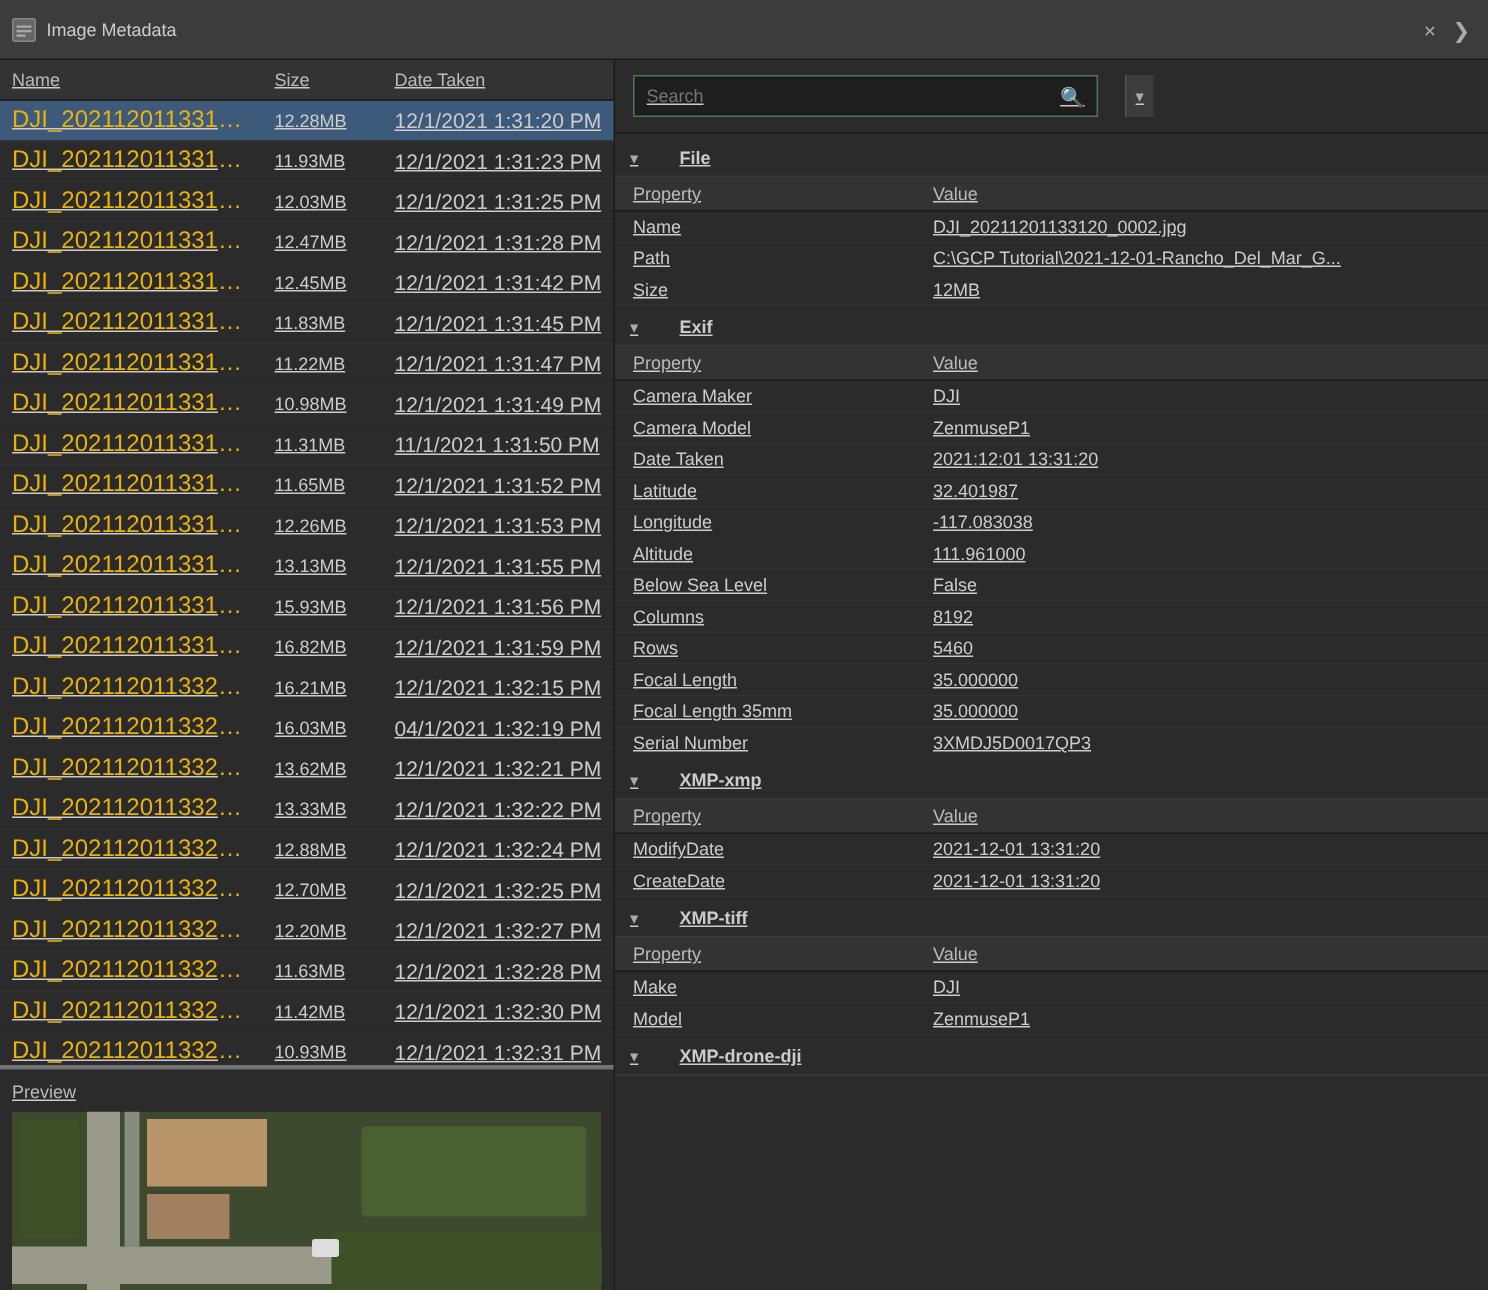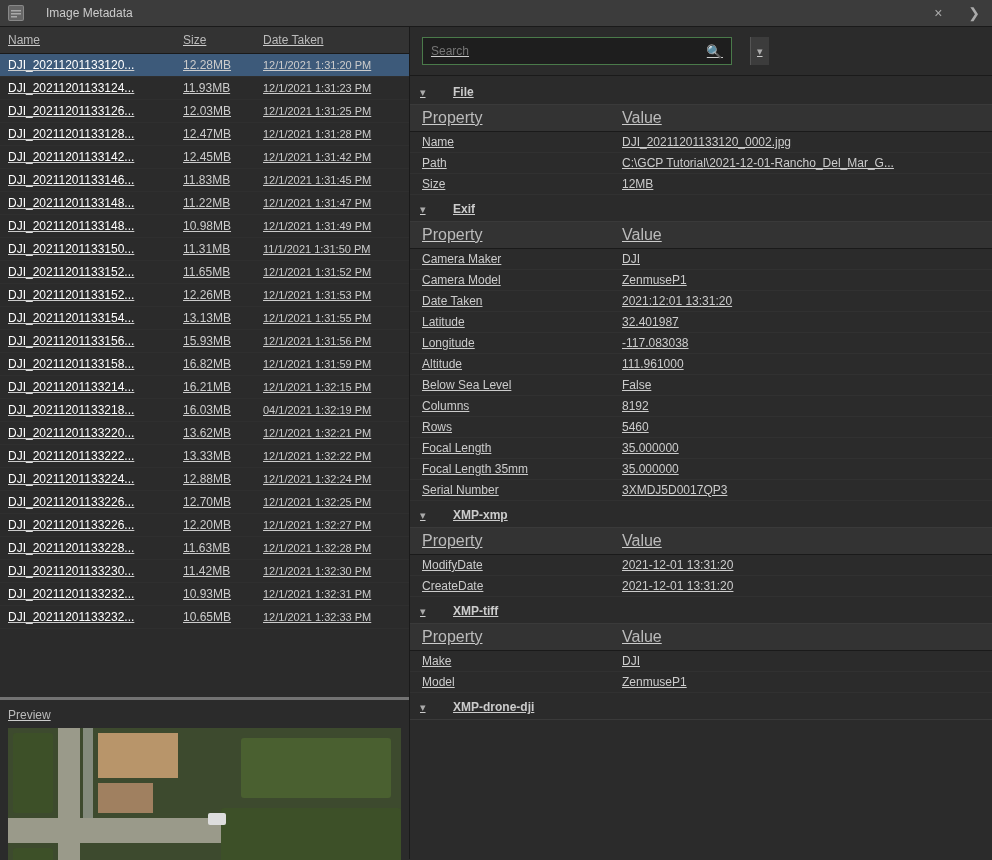--- a/index.html
+++ b/index.html
@@ -11,24 +11,24 @@
       width: 992px;
       height: 860px;
       overflow: hidden;
     }
 
     
     .title-bar {
       display: flex;
       align-items: center;
       background: #3c3c3c;
-      height: 27px;
+      height: 40px;
       padding: 0 8px;
       border-bottom: 1px solid #1a1a1a;
-      gap: 22px;
+      gap: 7px;
     }
     .title-bar-icon {
       width: 16px;
       height: 16px;
       background: #888;
       border-radius: 2px;
       flex-shrink: 0;
     }
     .title-bar-title {
       color: #ccc;
@@ -105,37 +105,37 @@
       align-items: center;
       padding: 2px 0;
       border-bottom: 1px solid #2f2f2f;
       cursor: pointer;
     }
     .file-row.selected { background: #3d5a7a; }
 
     .file-row-name {
       width: 175px;
       padding: 2px 8px;
-      color: #ffffff;
+      color: #eab308;
       white-space: nowrap;
       overflow: hidden;
       text-overflow: ellipsis;
-      font-size: 12px;
+      font-size: 16px;
     }
     .file-row-size {
       width: 80px;
       padding: 2px 8px;
       color: #ccc;
       font-size: 12px;
     }
     .file-row-date {
       flex: 1;
       padding: 2px 8px;
       color: #ccc;
-      font-size: 11px;
+      font-size: 14px;
     }
 
     
     .preview-section {
       height: 162px;
       background: #2b2b2b;
       border-top: 3px solid #737373;
       padding: 8px;
     }
     .preview-label {
@@ -274,21 +274,21 @@
       width: 100%;
       border-collapse: collapse;
     }
     .meta-table-header-row {
       background: #333;
     }
     .meta-table th {
       text-align: left;
       padding: 4px 12px;
       color: #bbb;
-      font-size: 16px;
+      font-size: 12px;
       font-weight: normal;
       border-bottom: 1px solid #1a1a1a;
     }
     .meta-table td {
       padding: 3px 12px;
       color: #ccc;
       font-size: 12px;
       border-bottom: 1px solid #313131;
     }
     .meta-table .col-property { width: 200px; }

